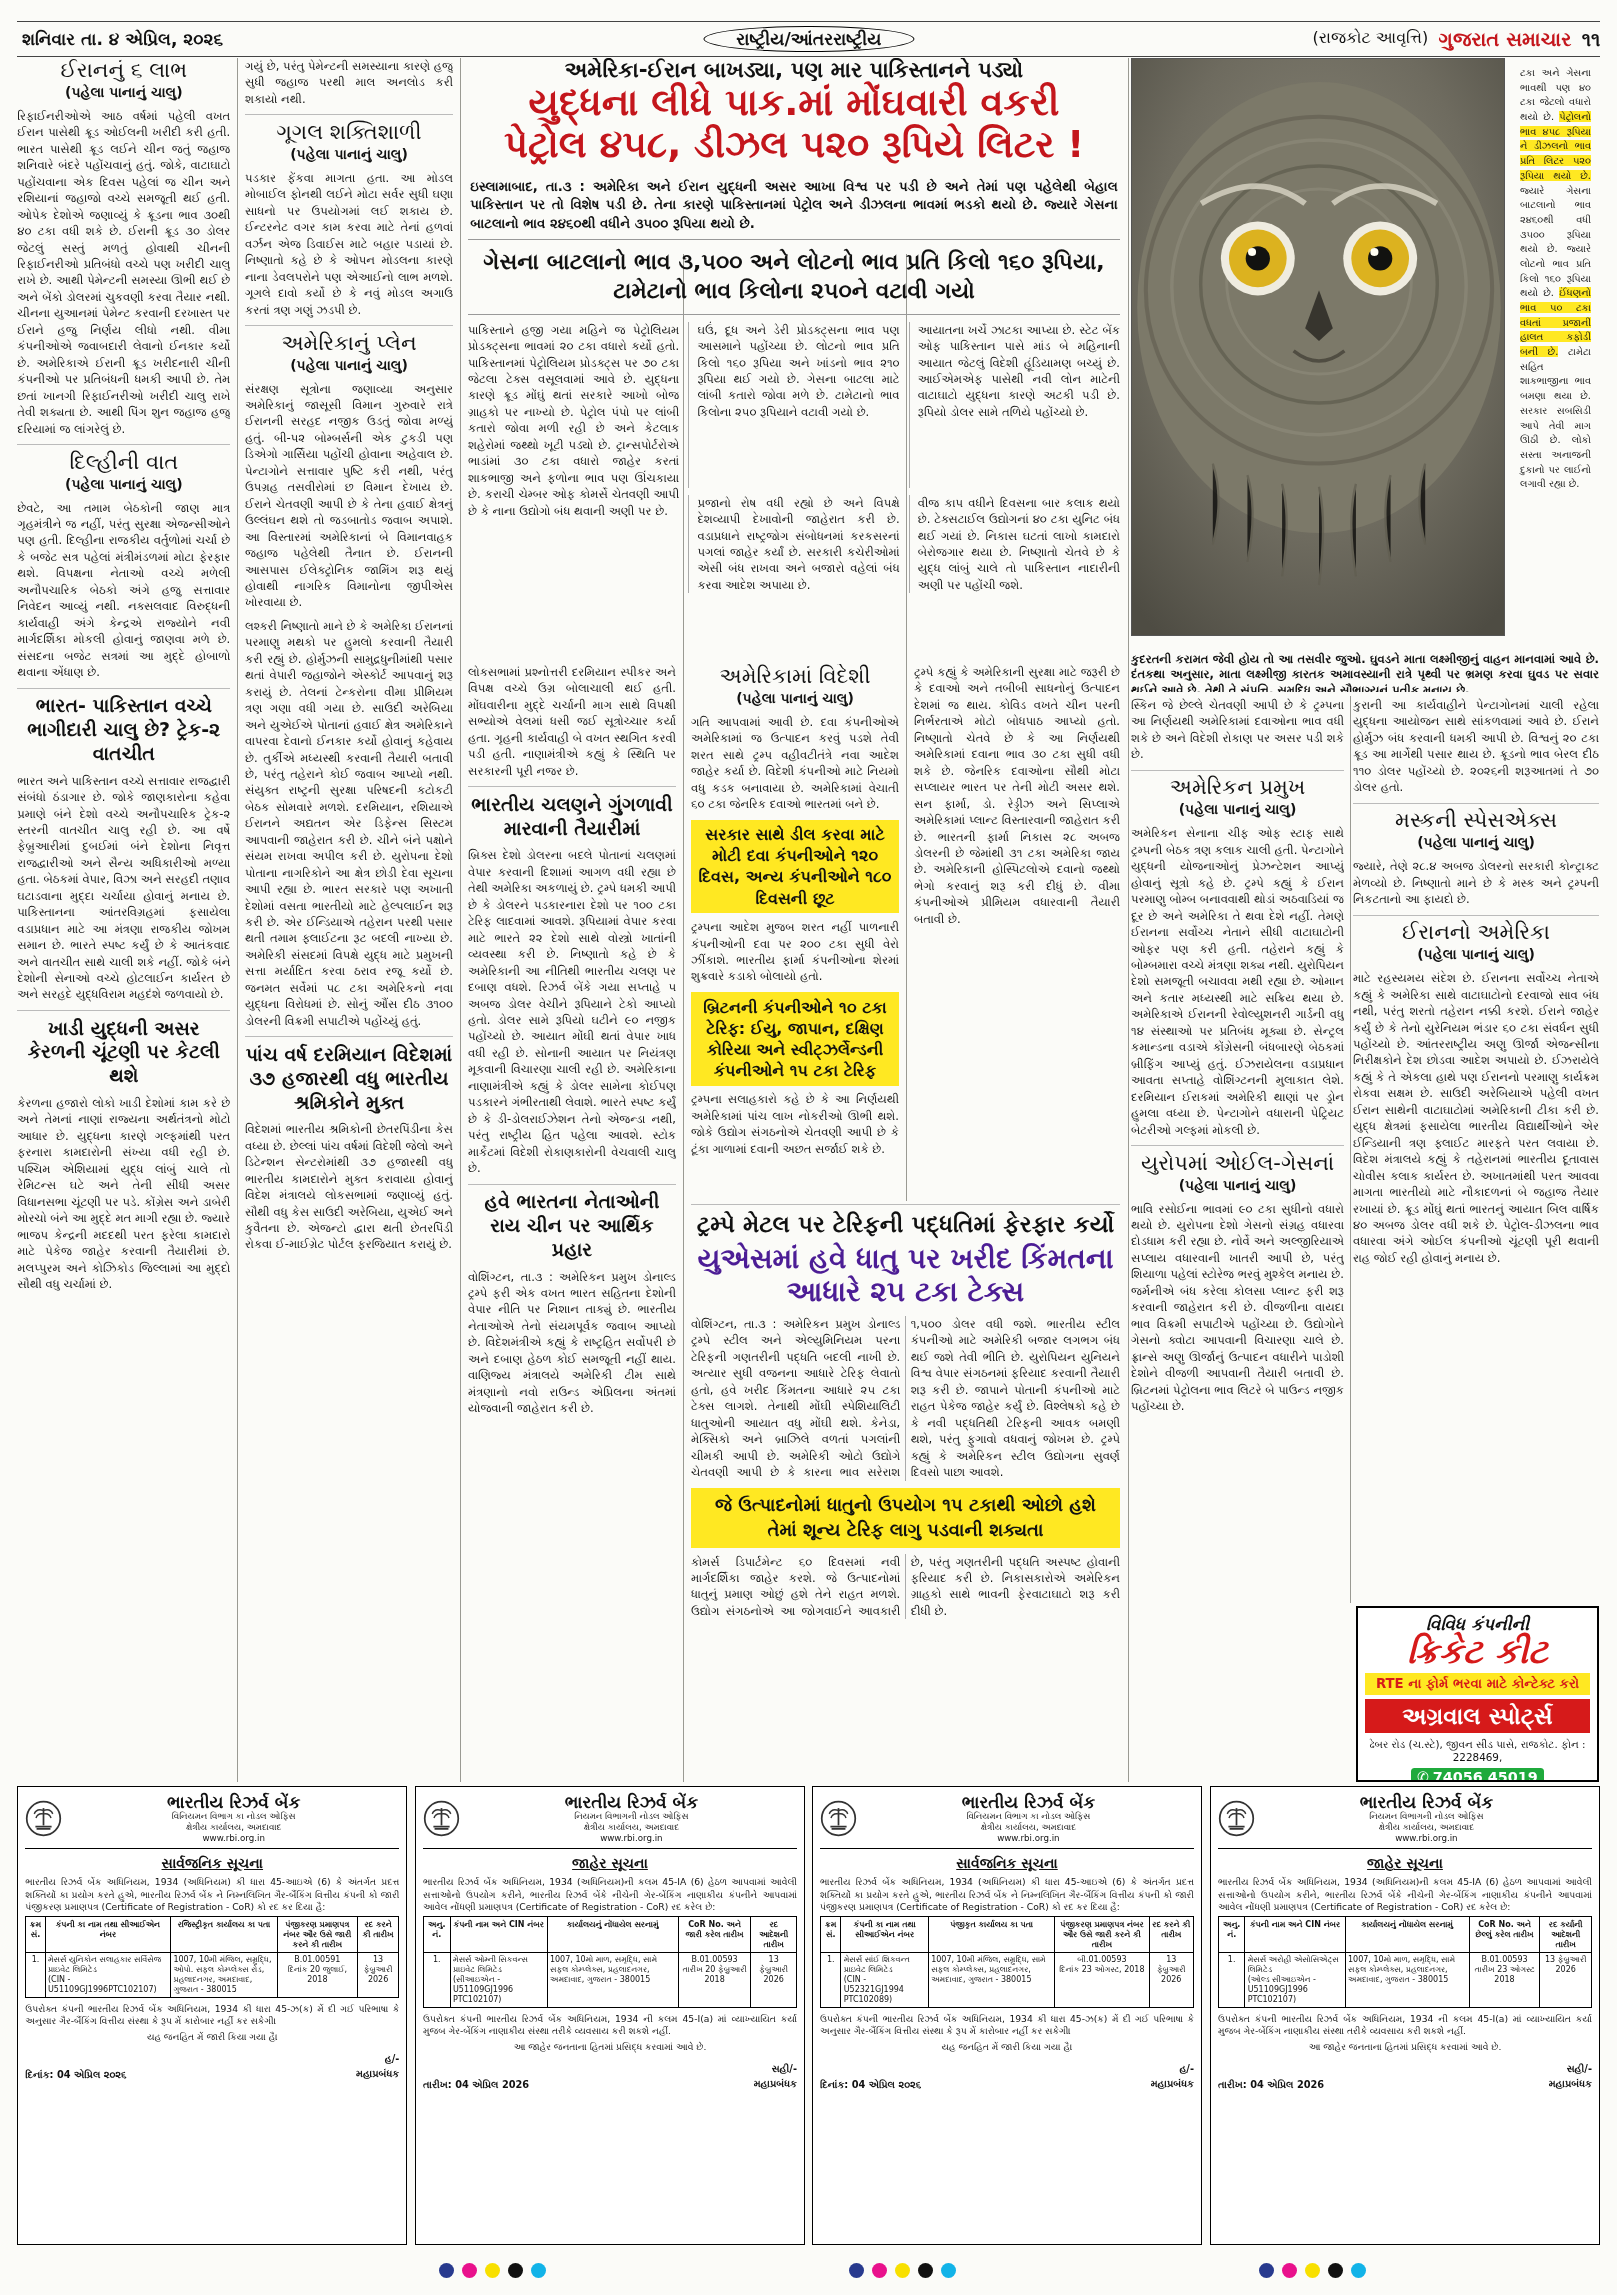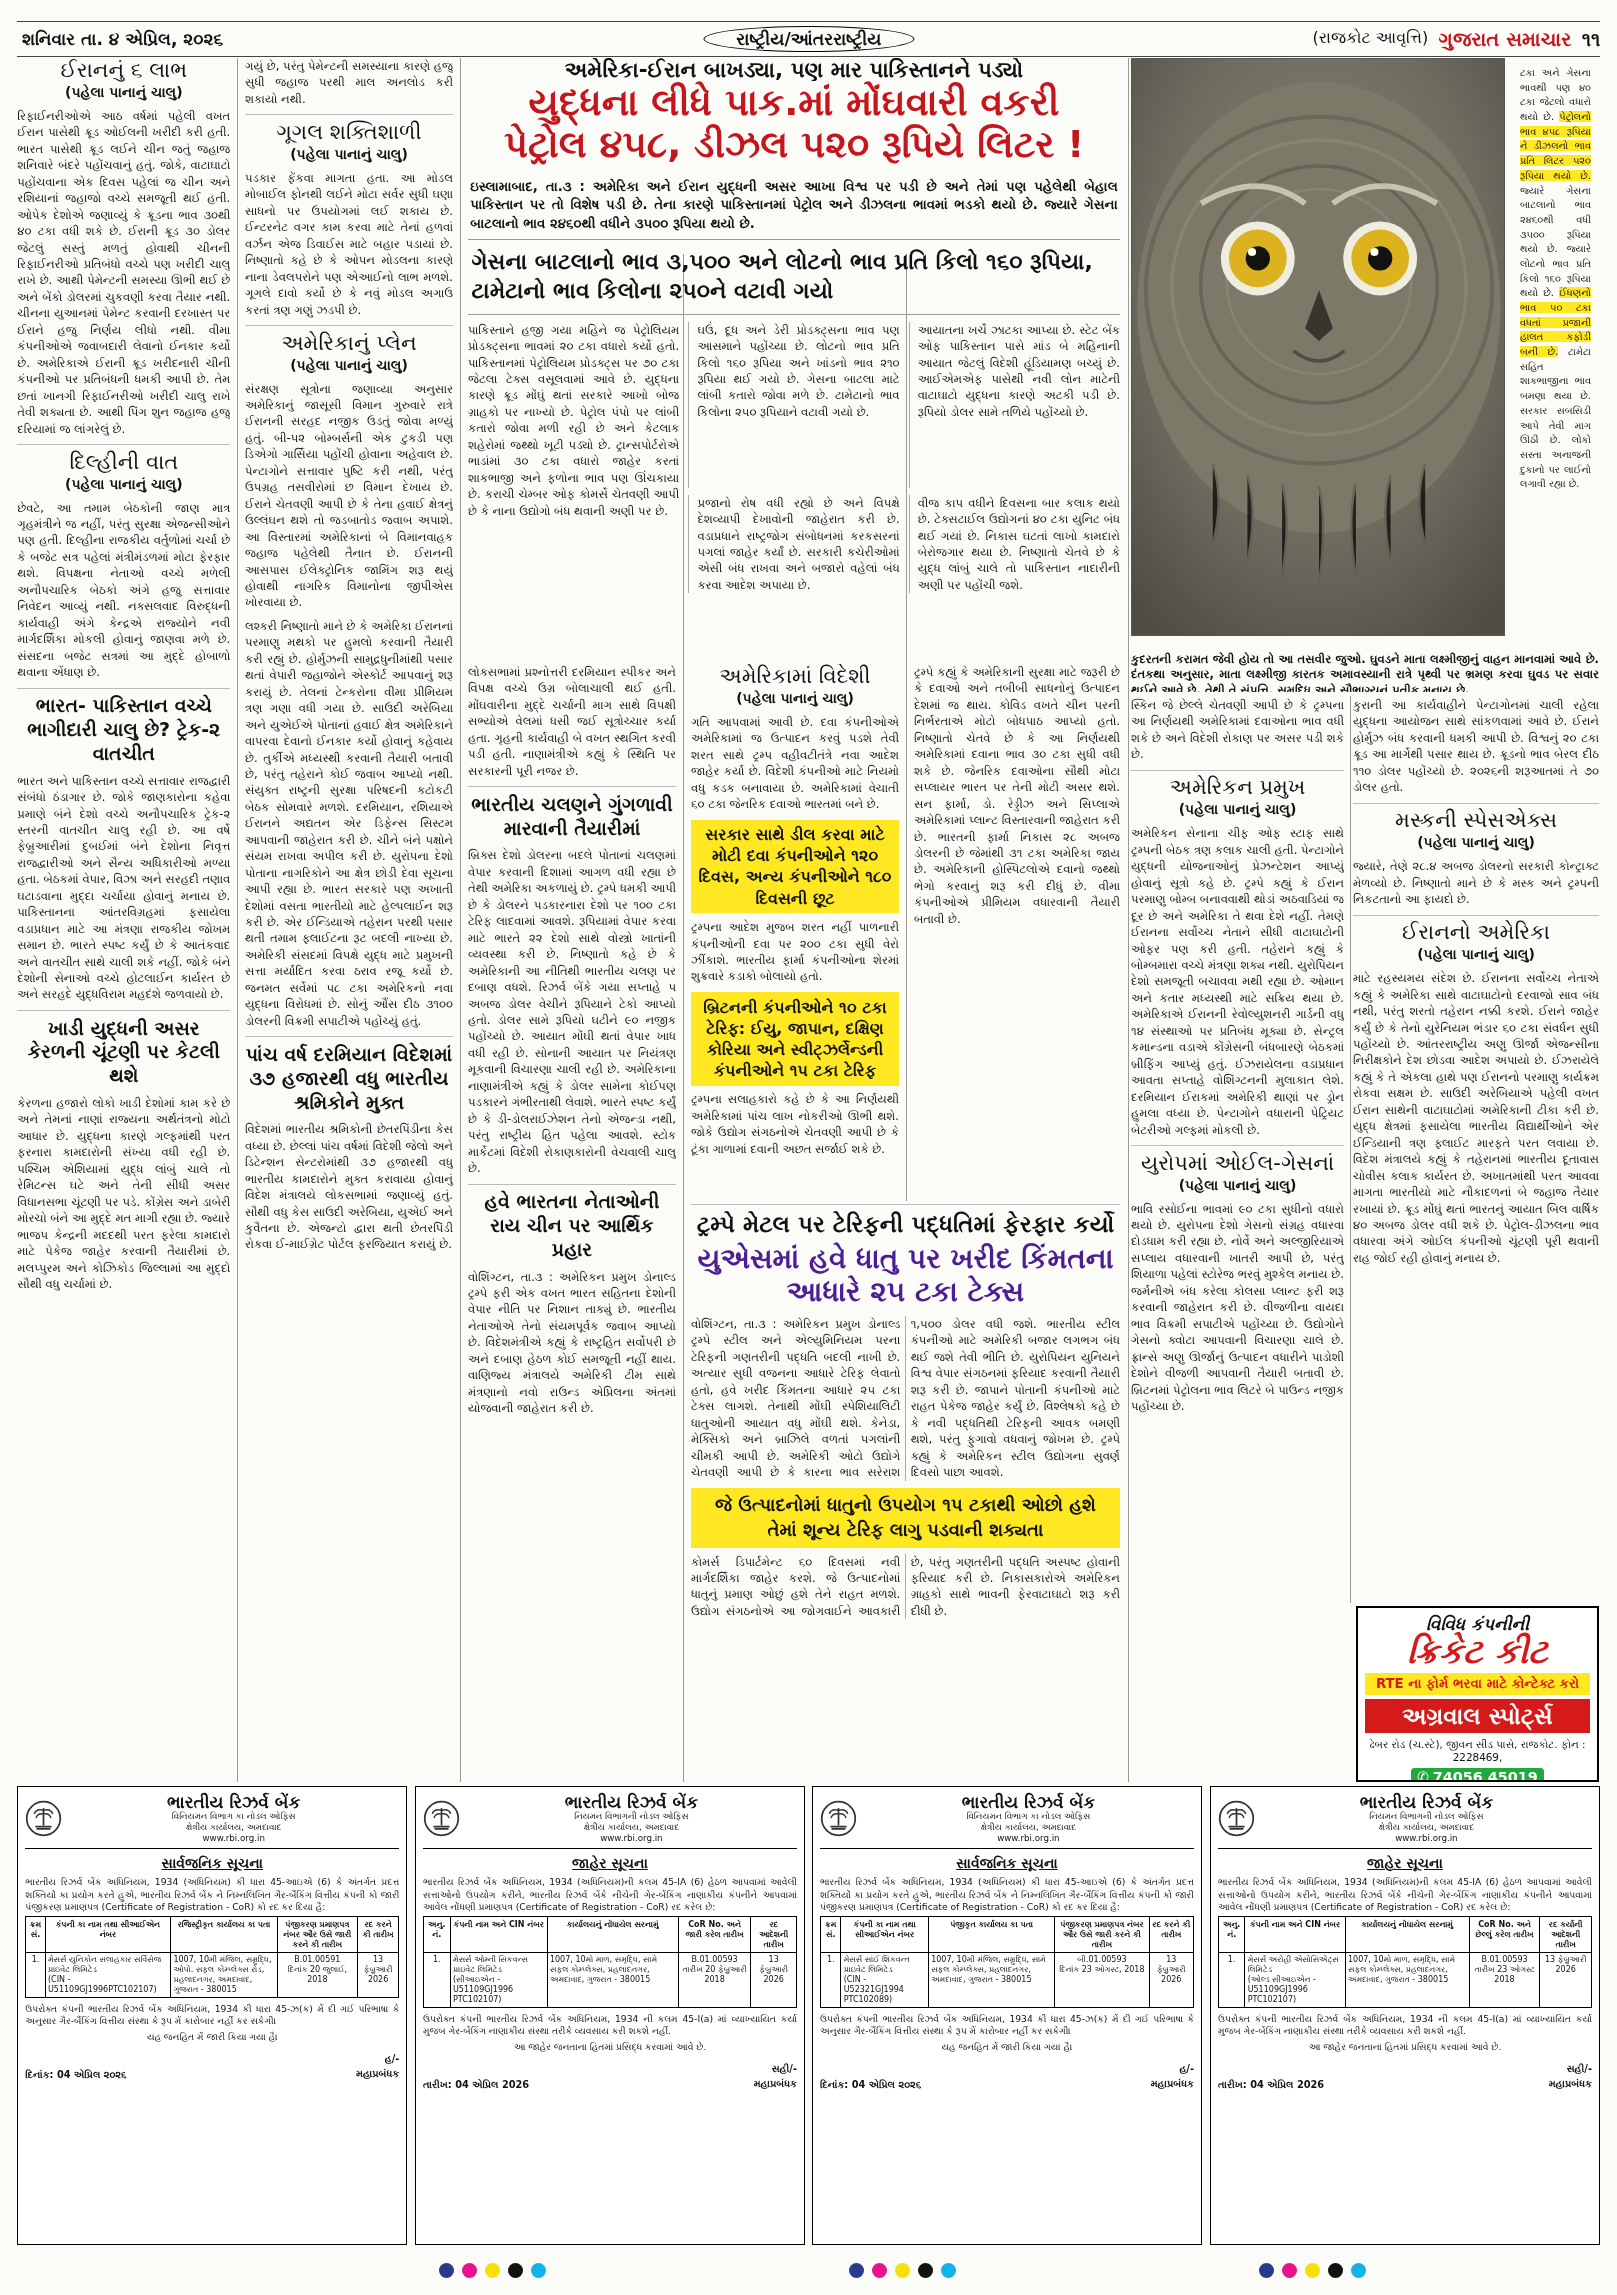--- a/index.html
+++ b/index.html
@@ -21,21 +21,21 @@
   .bt{font-size:11.6px;line-height:1.42;text-align:justify;margin:0 0 7px 0;}
   .art-head{text-align:center;font-weight:normal;font-size:21px;line-height:1.18;padding-top:4.6px;border-top:0.6px solid #bbb;}
   .art-head.first{border-top:none;padding-top:0;}
   .art-cont{text-align:center;font-weight:bold;font-size:14px;margin:1.2px 0 7px;}
   .sec-head{text-align:center;font-weight:bold;font-size:19px;line-height:1.25;margin:3.5px 0 7px;border-top:0.6px solid #bbb;padding-top:5.8px;}
   .ybox{background:#ffe822;font-weight:bold;font-size:16px;line-height:1.32;padding:4.6px 5.8px;margin:5.8px 0;text-align:center;}
   
   .lead-kicker{font-weight:bold;font-size:21.4px;text-align:center;line-height:1.1;}
   .lead-hl{color:#c4161c;font-weight:800;font-size:37px;line-height:1.16;text-align:center;}
   .lead-intro{font-weight:bold;font-size:13.3px;line-height:1.4;text-align:justify;padding:7px 2.3px 5.8px;border-bottom:0.6px solid #999;margin:3.5px 0 0;}
-  .lead-sub{font-weight:800;font-size:22px;line-height:1.3;padding:8px 3.5px;border-bottom:0.6px solid #999;}
+  .lead-sub{font-weight:800;font-size:22px;line-height:1.3;text-align:center;padding:8px 3.5px;border-bottom:0.6px solid #999;}
   .lead-grid{display:grid;grid-template-columns:1fr 1fr 1fr;grid-template-rows:173px auto auto;column-gap:9.2px;padding-top:7px;}
   .lead-grid .gc2,.lead-grid .gc3{border-left:0.6px solid #aaa;padding-left:8px;}
   .cellA{grid-column:1;grid-row:1/4;}
   .cellB1{grid-column:2;grid-row:1;} .cellC1{grid-column:3;grid-row:1;}
   .bighl{grid-column:2/4;grid-row:2;background:#ffe822;border:1.2px solid #000;font-weight:800;
          font-size:18.5px;line-height:1.35;text-align:center;padding:7px 8px;margin:2.3px 0 5.8px;border-left:1.2px solid #000;}
   .cellB2{grid-column:2;grid-row:3;} .cellC2{grid-column:3;grid-row:3;}
   
   .owlbox{border:0.6px solid #555;}
   .photo-cap{font-weight:bold;font-size:11.6px;line-height:1.35;text-align:justify;}

